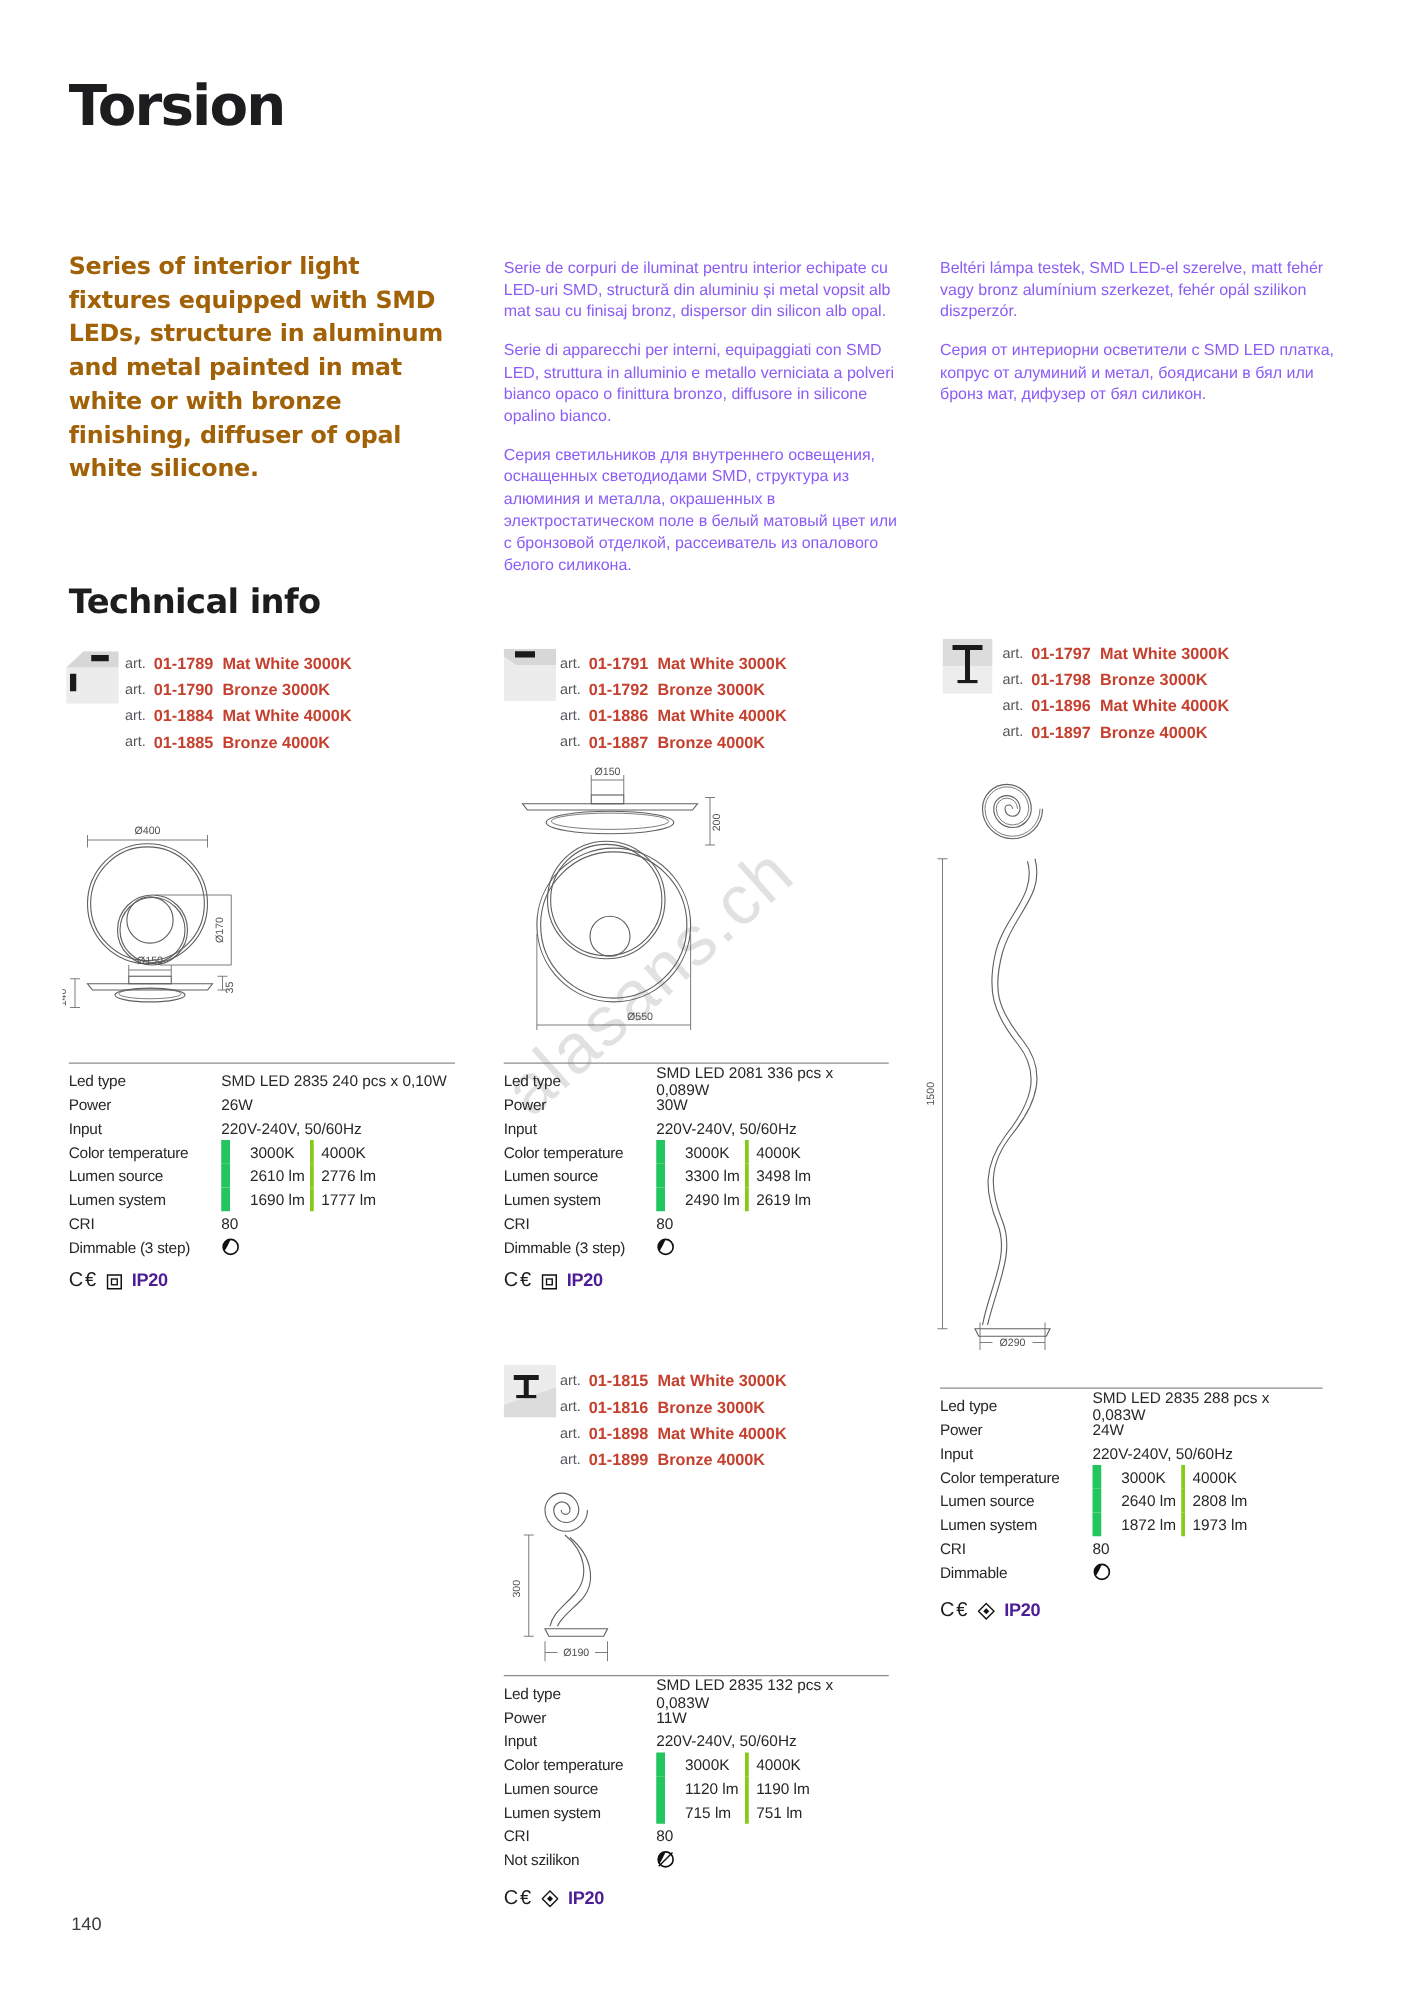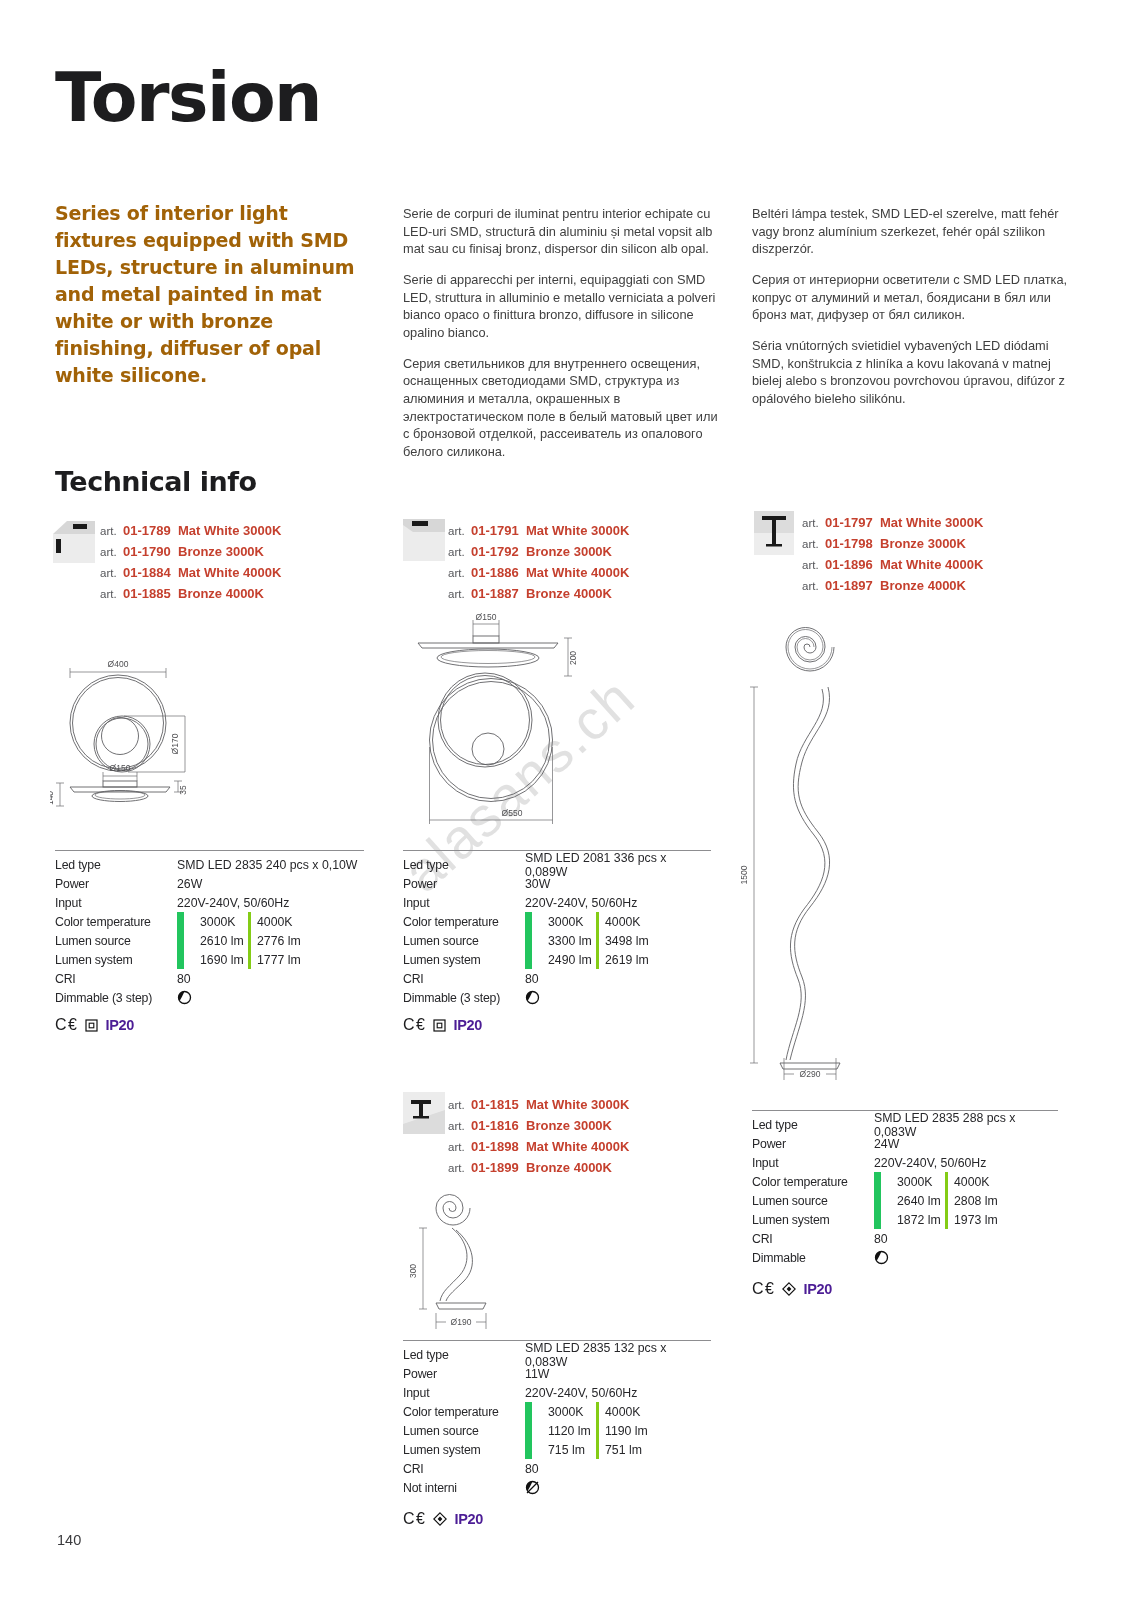--- a/index.html
+++ b/index.html
@@ -1,26 +1,26 @@
 <!DOCTYPE html>
 <html><head>
 <meta charset="utf-8">
 <style>
   html,body{margin:0;padding:0;background:#fff;}
   .page{position:relative;width:1131px;height:1600px;background:#ffffff;
         font-family:"Liberation Sans",sans-serif;color:#232326;overflow:hidden;}
   .abs{position:absolute;}
 
-  .title{font-family:"DejaVu Sans",sans-serif;font-size:68px;font-weight:800;
+  .title{font-family:"DejaVu Sans",sans-serif;font-size:45px;font-weight:800;
          letter-spacing:-1.5px;color:#1d1d1f;}
   .section-heading{font-family:"DejaVu Sans",sans-serif;font-size:27px;font-weight:800;
          letter-spacing:-0.5px;color:#1d1d1f;}
   .desc-en{width:318px;font-family:"DejaVu Sans",sans-serif;font-size:19px;font-weight:700;
          line-height:1.42;color:#a16207;letter-spacing:-0.2px;}
-  .desc-col{width:322px;font-size:12.8px;line-height:1.38;color:#404040;}
+  .desc-col{width:322px;font-size:12.8px;line-height:1.38;color:#8b5cf6;}
   .desc-col p{margin:0 0 13px 0;}
 
   .art-block{display:flex;flex-direction:column;}
   .art-row{display:flex;align-items:center;height:21px;white-space:nowrap;}
   .art-prefix{font-size:11.5px;color:#55565a;width:23px;}
   .art-code{font-size:13px;font-weight:700;color:#c5402e;width:55px;}
   .art-name{font-size:13px;font-weight:700;color:#c5402e;}
 
   .spec{border-top:1px solid #8d8d90;padding-top:4px;font-size:12.3px;color:#27272a;}
   .srow{display:flex;align-items:center;height:19px;}
@@ -55,21 +55,20 @@
 
   <div class="abs desc-col" style="left:403px;top:205px;">
     <p>Serie de corpuri de iluminat pentru interior echipate cu LED-uri SMD, structură din aluminiu și metal vopsit alb mat sau cu finisaj bronz, dispersor din silicon alb opal.</p>
     <p>Serie di apparecchi per interni, equipaggiati con SMD LED, struttura in alluminio e metallo verniciata a polveri bianco opaco o finittura bronzo, diffusore in silicone opalino bianco.</p>
     <p>Серия светильников для внутреннего освещения, оснащенных светодиодами SMD, структура из алюминия и металла, окрашенных в электростатическом поле в белый матовый цвет или с бронзовой отделкой, рассеиватель из опалового белого силикона.</p>
   </div>
 
   <div class="abs desc-col" style="left:752px;top:205px;">
     <p>Beltéri lámpa testek, SMD LED-el szerelve, matt fehér vagy bronz alumínium szerkezet, fehér opál szilikon diszperzór.</p>
     <p>Серия от интериорни осветители с SMD LED платка, копрус от алуминий и метал, боядисани в бял или бронз мат, дифузер от бял силикон.</p>
-    <p>Séria vnútorných svietidiel vybavených LED diódami SMD, konštrukcia z hliníka a kovu lakovaná v matnej bielej alebo s bronzovou povrchovou úpravou, difúzor z opálového bieleho silikónu.</p>
   </div>
 
   <h2 class="abs section-heading" style="left:55px;top:466px;margin:0;">Technical info</h2>
 
   <div class="abs watermark" style="left:375px;top:752px;">alasans.ch</div>
 
   <svg class="abs" style="left:53px;top:521px;" width="42" height="42" viewBox="0 0 42 42">
     <rect x="0" y="13" width="42" height="29" fill="#ececec"></rect>
     <polygon points="14,0 42,0 42,13 0,13" fill="#d7d7d7"></polygon>
     <rect x="20" y="3" width="14" height="5" fill="#1a1a1a"></rect>
@@ -476,21 +475,21 @@
     <div class="srow split">
         <span class="sl">Lumen system</span>
         <span class="sv1">715 lm</span>
         <span class="sv2">751 lm</span>
       </div>
     <div class="srow">
         <span class="sl">CRI</span>
         <span class="sv">80</span>
       </div>
     <div class="srow">
-        <span class="sl">Not interni</span>
+        <span class="sl">Not szilikon</span>
         <span class="sv">
           <svg width="15" height="15" viewBox="0 0 15 15">
             <circle cx="7.5" cy="7.5" r="6" fill="none" stroke="#111" stroke-width="1.3"></circle>
             <path d="M7.5,1.5 A6,6 0 0 0 2.6,11 Q5,7 7.5,1.5 Z" fill="#111"></path>
             <line x1="2" y1="13" x2="13" y2="2" stroke="#111" stroke-width="1.2"></line>
           </svg>
         </span>
       </div>
   </div>
   <div class="abs cert" style="left:403px;top:1510px;">

